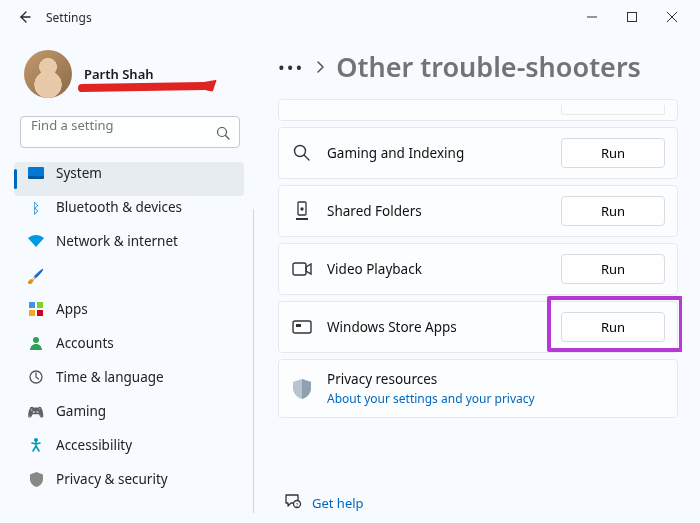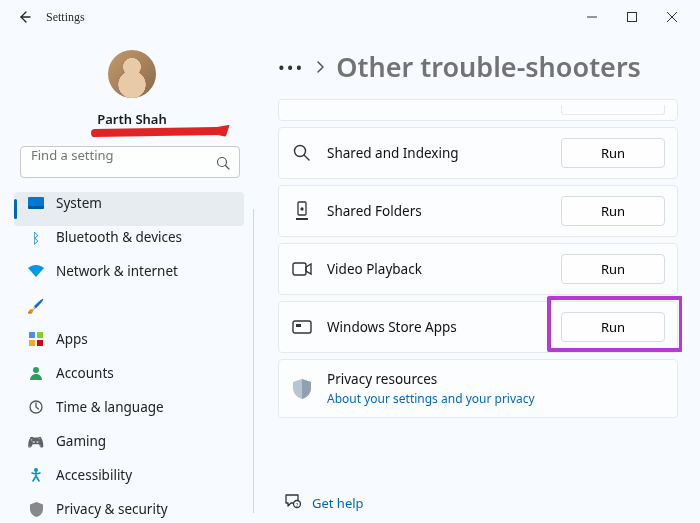--- a/index.html
+++ b/index.html
@@ -3,27 +3,27 @@
 <meta charset="utf-8">
 <style>
   * { box-sizing: border-box; margin: 0; padding: 0; font-family: "Segoe UI", system-ui, sans-serif; }
   html, body { width: 700px; height: 523px; overflow: hidden; }
   body { background: linear-gradient(135deg, #dff3ff 0%, #e8f4ff 50%, #f0f6fc 100%); position: relative; }
   body::before { content:""; position:absolute; left:-60px; bottom:-40px; width:200px; height:200px; background: radial-gradient(circle at 30% 30%, #4ea3ff 0%, #1a73e8 80%); border-radius:50%; filter: blur(2px); opacity:.35; z-index:0;}
   .window { position:relative; z-index:1; width:700px; height:523px; background:#f7fafe; display:flex; flex-direction:column; }
   .titlebar { height:34px; display:flex; align-items:center; justify-content:space-between; padding:0 8px 0 16px; }
   .titlebar-left { display:flex; align-items:center; gap:14px; }
   .back-arrow { width:16px; height:16px; display:flex; align-items:center; justify-content:center; cursor:pointer; }
-  .app-title { font-size:12px; color:#2b2b2b;font-family:Liberation Serif, serif; }
+  .app-title { font-size:12px; color:#2b2b2b; }
   .win-controls { display:flex; }
   .win-btn { width:40px; height:30px; display:flex; align-items:center; justify-content:center; cursor:pointer; }
   .win-btn svg { stroke:#333; }
   .body-area { flex:1; display:flex; min-height:0; }
   .sidebar { width:252px; padding:8px 6px 0 14px; display:flex; flex-direction:column; position:relative; }
-  .profile { display:flex; align-items:center; gap:12px; padding:8px 6px 14px 10px;flex-direction:column; }
+  .profile { display:flex; align-items:center; gap:12px; padding:8px 6px 14px 10px; }
   .avatar { width:48px; height:48px; border-radius:50%; background:linear-gradient(135deg,#c49a6c,#8a6a4a); overflow:hidden; flex:0 0 auto; position:relative;}
   .avatar::after{content:""; position:absolute; inset:0; background: radial-gradient(circle at 50% 35%, #e8c9a8 0 22%, transparent 23%), radial-gradient(circle at 50% 72%, #e8c9a8 0 32%, transparent 33%);}
   .profile-text { display:flex; flex-direction:column; position:relative; }
   .profile-name { font-size:13px; font-weight:600; color:#1a1a1a; }
   .redact { position:absolute; left:-6px; top:18px; width:130px; height:8px; background:#e02424; border-radius:4px; transform:rotate(-1deg);}
   .redact::after{content:""; position:absolute; left:96%; top:-2px; width:14px; height:12px; background:#e02424; clip-path:polygon(0 20%, 100% 0, 70% 100%, 0 80%);}
   .search-wrap { padding:4px 6px 10px 6px; }
   .search { position:relative; width:100%; height:32px; border:1px solid #c9c9c9; background:#fdfefe; border-radius:4px; display:flex; align-items:center; padding:0 30px 15px 10px; }
   .search input { border:none; outline:none; width:100%; font-size:13px; background:transparent; color:#444;}
   .search .mag { position:absolute; right:8px; top:7px; }
@@ -202,21 +202,21 @@
         </div>
 
         <div class="card">
           <div class="cicon">
               <svg width="20" height="20" viewBox="0 0 20 20" fill="none" stroke="#333" stroke-width="1.4">
                 <circle cx="8" cy="8" r="5.5"></circle>
                 <line x1="12" y1="12" x2="17" y2="17" stroke-linecap="round"></line>
               </svg>
             </div>
           <div class="ctext">
-            <div class="ctitle">Shared and Indexing</div>
+            <div class="ctitle">Gaming and Indexing</div>
           </div>
           <div class="run-btn">Run</div>
         </div>
 
         <div class="card">
           <div class="cicon">
               <svg width="18" height="20" viewBox="0 0 18 20" fill="none" stroke="#333" stroke-width="1.3">
                 <rect x="5" y="1" width="8" height="13" rx="1"></rect>
                 <circle cx="9" cy="8" r="1" fill="#333"></circle>
                 <path d="M3 17h12v2H3z" fill="#333" stroke="none"></path>

